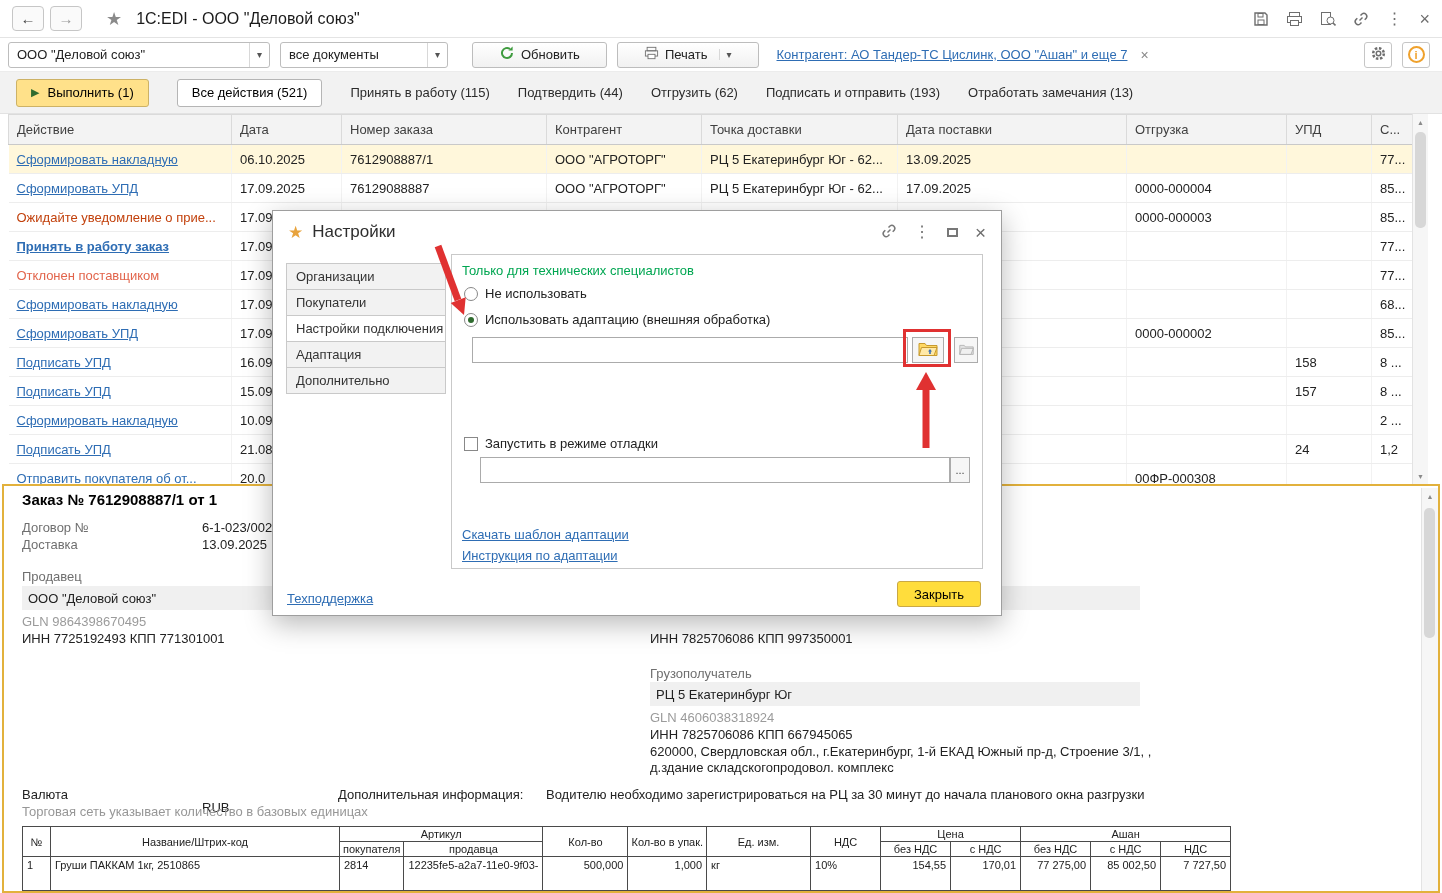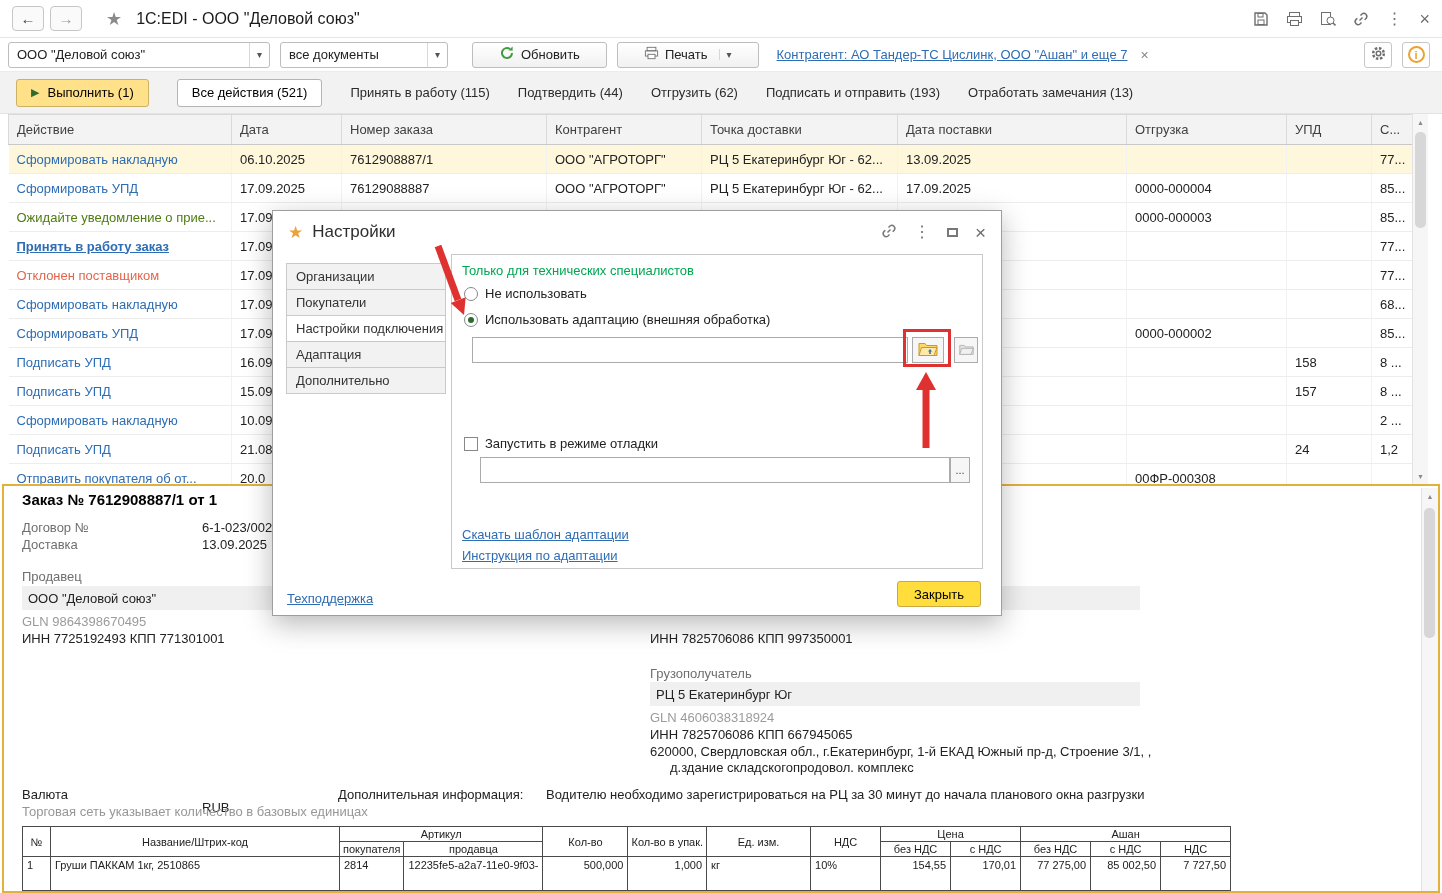--- a/index.html
+++ b/index.html
@@ -37,24 +37,24 @@
   .btn-all{height:28px;background:#fff;border:1px solid #B5B5B5;border-radius:3px;padding:0 14px;display:flex;align-items:center;cursor:pointer;font-family:"Liberation Sans",sans-serif;font-size:13px}
   .action-item{color:#2A2A2A;cursor:pointer;white-space:nowrap}
 
   
   .orders{position:absolute;left:8px;top:114px;width:1404px;height:370px;overflow:hidden}
   .orders-t{border-collapse:collapse;table-layout:fixed;width:1404px}
   .orders-t th{height:30px;background:#F3F3F3;border-top:1px solid #DADADA;border-bottom:1px solid #C9C9C9;border-right:1px solid #DADADA;border-left:1px solid #DADADA;font-weight:normal;text-align:left;padding:0 8px;color:#3F3F3F;white-space:nowrap;overflow:hidden}
   .orders-t td{height:29px;border-bottom:1px solid #EDEDED;border-right:1px solid #F2F2F2;padding:0 8px;white-space:nowrap;overflow:hidden;cursor:default}
   tr.sel td{background:#FFF7DB}
   td.hl{background:#FFE48A}
-  .act.link{color:#2E6DB4;}
+  .act.link{color:#2E6DB4;text-decoration:underline}
   .act.linkbold{color:#2E6DB4;text-decoration:underline;font-weight:bold}
   .act.red{color:#E2654C}
-  .act.plain{color:#4d7c0f}
+  .act.plain{color:#c2410c}
 
   
   .vscroll{position:absolute;background:#F6F6F6;border-left:1px solid #E3E3E3}
   .vscroll.main{left:1412px;top:114px;width:16px;height:370px}
   .sb-arrow{height:16px;display:flex;align-items:center;justify-content:center;font-size:7px;color:#8A8A8A}
   .sb-thumb{position:absolute;left:2px;width:11px;background:#D7D7D7;border-radius:5px}
   .vscroll.main .sb-thumb{top:18px;height:96px}
   .sb-arrow.bottom{position:absolute;bottom:0;left:0;right:0}
   .vscroll.doc{left:1421px;top:488px;width:17px;height:403px;z-index:6}
   .vscroll.doc .sb-thumb{top:20px;height:130px}
@@ -396,21 +396,21 @@
   <div class="abs" style="left:18px;top:145px">ИНН 7725192493 КПП 771301001</div>
   <div class="abs" style="left:646px;top:145px">ИНН 7825706086 КПП 997350001</div>
 
   <div class="abs lbl" style="left:646px;top:180px">Грузополучатель</div>
   <div class="band" style="left:646px;top:196px;width:490px">
     <span>РЦ 5 Екатеринбург Юг</span>
   </div>
   <div class="abs gln" style="left:646px;top:224px">GLN 4606038318924</div>
   <div class="abs" style="left:646px;top:241px">ИНН 7825706086 КПП 667945065</div>
   <div class="abs" style="left:646px;top:258px">620000, Свердловская обл., г.Екатеринбург, 1-й ЕКАД Южный пр-д, Строение 3/1, ,</div>
-  <div class="abs" style="left:666px;top:274px">д.здание складскогопродовол. комплекс</div>
+  <div class="abs" style="left:646px;top:274px">д.здание складскогопродовол. комплекс</div>
 
   <div class="abs" style="left:18px;top:301px">Валюта</div>
   <div class="abs" style="left:198px;top:314px">RUB</div>
   <div class="abs" style="left:334px;top:301px">Дополнительная информация:</div>
   <div class="abs" style="left:542px;top:301px">Водителю необходимо зарегистрироваться на РЦ за 30 минут до начала планового окна разгрузки</div>
   <div class="abs note" style="left:18px;top:318px">Торговая сеть указывает количество в базовых единицах</div>
 
   <table class="ptable abs" style="left:18px;top:340px">
     <colgroup>
       <col style="width:28px">

